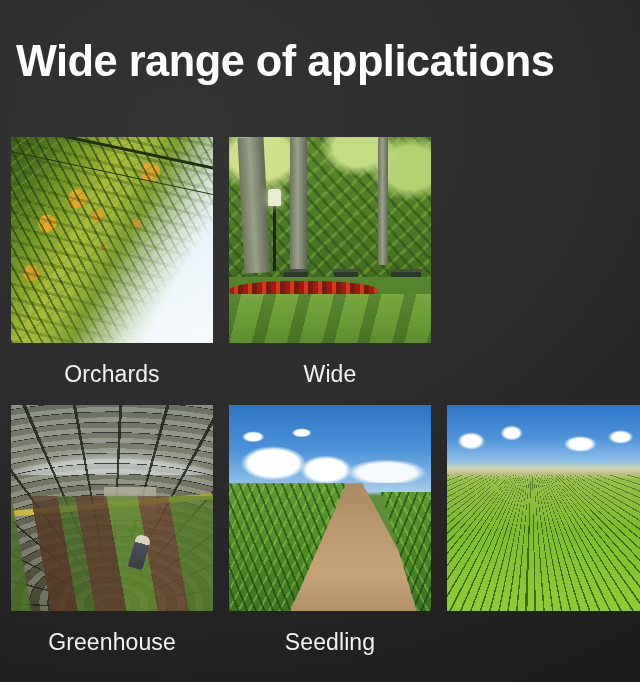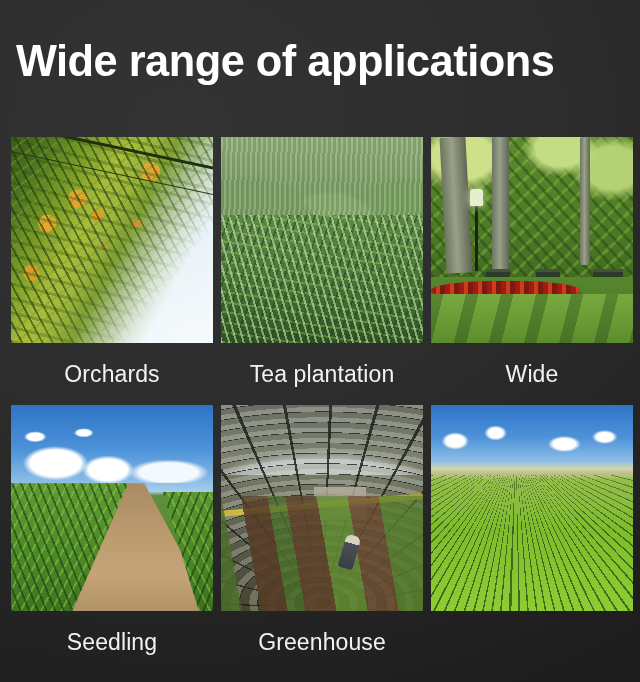--- a/index.html
+++ b/index.html
@@ -31,21 +31,21 @@
     white-space:nowrap;
     transform:scaleX(0.985);
     transform-origin:left center;
   }
 
   .grid{
     position:absolute;
     left:11px; top:137px;
     width:618px;
   }
-  .row{ display:flex; gap:8px; }
+  .row{ display:flex; gap:16px; }
   .row + .row{ margin-top:0px; }
   .cell{ width:202px; }
 
   .thumb{
     width:202px; height:206px;
     overflow:hidden;
     position:relative;
     background:#0d0d0d;
   }
   .thumb .scene{ position:absolute; inset:0; }
@@ -299,29 +299,20 @@
       <div class="cell">
         <div class="thumb">
           <div class="scene s-orchard">
             <div class="leaves"></div>
             <div class="branch"></div>
           </div>
         </div>
         <div class="caption">Orchards</div>
       </div>
 
-      <div class="cell">
-        <div class="thumb">
-          <div class="scene s-tea">
-            <div class="hills"></div>
-            <div class="bushes"></div>
-          </div>
-        </div>
-        <div class="caption">Tea plantation</div>
-      </div>
 
       <div class="cell">
         <div class="thumb">
           <div class="scene s-grove">
             <div class="canopy"></div>
             <div class="trunk t1"></div>
             <div class="trunk t2"></div>
             <div class="trunk t3"></div>
             <div class="lamp"></div>
             <div class="bench b1"></div>
@@ -333,47 +324,47 @@
         </div>
         <div class="caption">Wide</div>
       </div>
 
     </div>
 
     <div class="row">
 
       <div class="cell">
         <div class="thumb">
-          <div class="scene s-seed">
-            <div class="clouds"></div>
-            <div class="road"></div>
-            <div class="cornL"></div>
-            <div class="cornR"></div>
-          </div>
-        </div>
-        <div class="caption">Seedling</div>
-      </div>
-
-      <div class="cell">
-        <div class="thumb">
           <div class="scene s-green">
             <div class="sky"></div>
             <div class="arcs"></div>
             <div class="ribs"></div>
             <div class="end-wall"></div>
             <div class="rail"></div>
             <div class="beds"></div>
             <div class="worker"></div>
           </div>
         </div>
         <div class="caption">Greenhouse</div>
       </div>
 
       <div class="cell">
         <div class="thumb">
+          <div class="scene s-seed">
+            <div class="clouds"></div>
+            <div class="road"></div>
+            <div class="cornL"></div>
+            <div class="cornR"></div>
+          </div>
+        </div>
+        <div class="caption">Seedling</div>
+      </div>
+
+      <div class="cell">
+        <div class="thumb">
           <div class="scene s-crop">
             <div class="clouds"></div>
             <div class="horizon"></div>
             <div class="rows"></div>
             <div class="sheen"></div>
           </div>
         </div>
       </div>
 
     </div>

